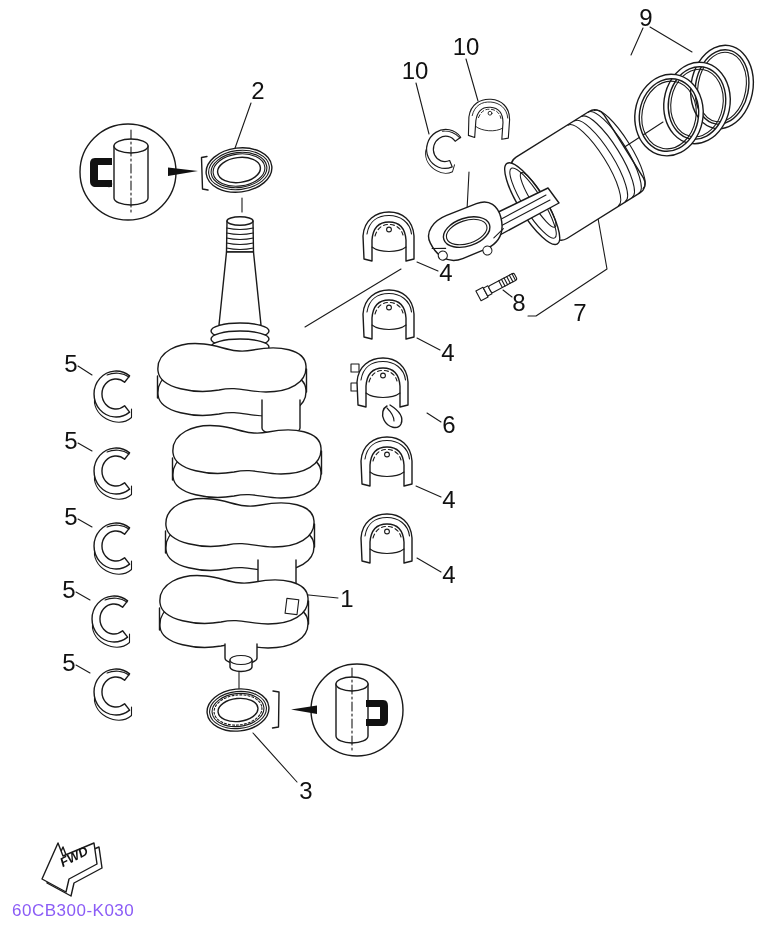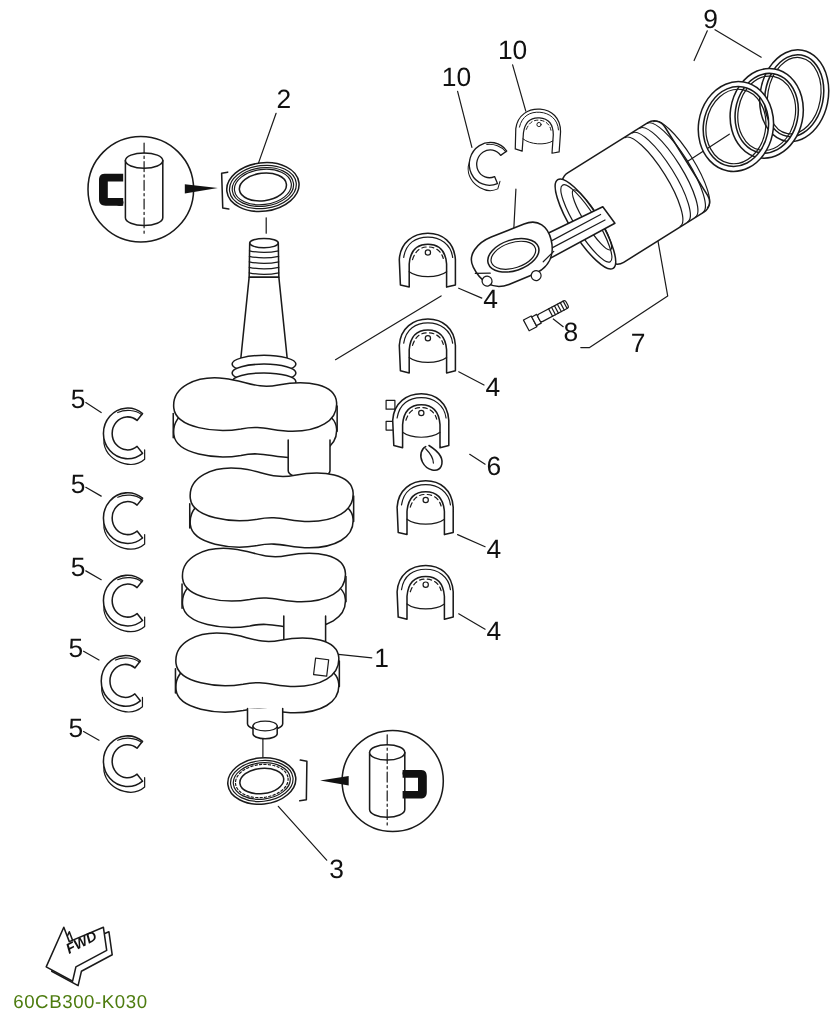--- a/index.html
+++ b/index.html
@@ -11,21 +11,21 @@
   .ln{fill:none;stroke:#1a1a1a;stroke-width:1.4;stroke-linecap:round;stroke-linejoin:round;}
   .f{fill:#ffffff;}
   .thin{stroke-width:1.1;}
   .blk{fill:#111111;stroke:none;}
   .callout{
     position:absolute;transform:translate(-50%,-50%);
     font-size:24px;color:#111;letter-spacing:0;line-height:1;
     font-family:"Liberation Sans", sans-serif;
   }
   .code-label{
-    position:absolute;left:12px;top:901px;font-size:17px;color:#4d7c0f;
+    position:absolute;left:12px;top:901px;font-size:17px;color:#8b5cf6;
     font-family:"Liberation Sans", sans-serif;letter-spacing:0.5px;
   }
   .fwd-label{
     position:absolute;left:59px;top:849px;font-size:13px;font-weight:bold;font-style:italic;
     color:#111;transform:rotate(-27deg);font-family:"Liberation Sans", sans-serif;
   }
 </style>
 </head>
 <body>
 

